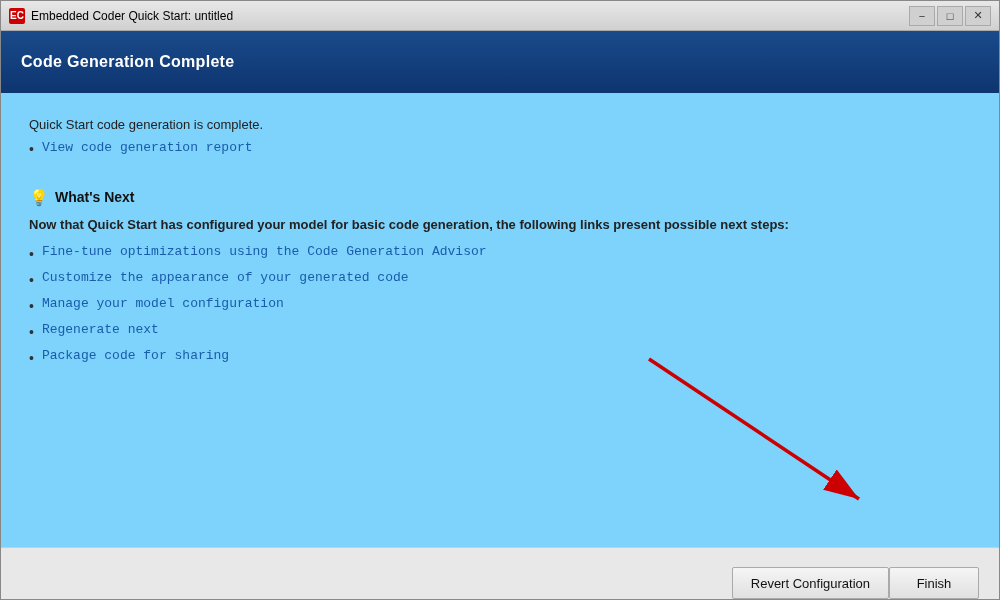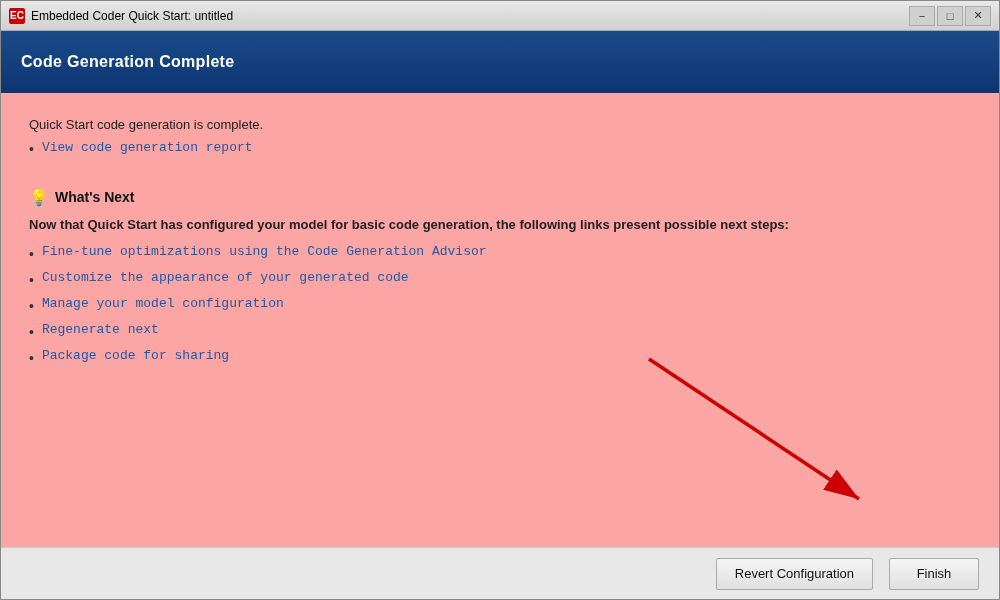--- a/index.html
+++ b/index.html
@@ -88,21 +88,21 @@
       color: white;
       font-size: 16px;
       font-weight: 600;
       letter-spacing: 0.3px;
     }
 
     .content {
       flex: 1;
       padding: 24px 28px;
       overflow-y: auto;
-      background: #fca5a5;
+      background: #7dd3fc;
     }
 
     .completion-text {
       color: #222;
       font-size: 13px;
       margin-bottom: 8px;
     }
 
     .bullet-link {
       display: flex;
@@ -177,24 +177,24 @@
       width: 300px;
       height: 200px;
       pointer-events: none;
     }
 
     .footer {
       background: #e8e8e8;
       border-top: 1px solid #ccc;
       height: 52px;
       display: flex;
-      align-items: center;
+      align-items: flex-end;
       justify-content: flex-end;
       padding: 0 20px;
-      gap: 16px;
+      gap: 0;
       flex-shrink: 0;
     }
 
     .btn {
       padding: 6px 18px;
       font-size: 13px;
       cursor: pointer;
       border: 1px solid #aaa;
       background: linear-gradient(to bottom, #f5f5f5, #e0e0e0);
       color: #111;

